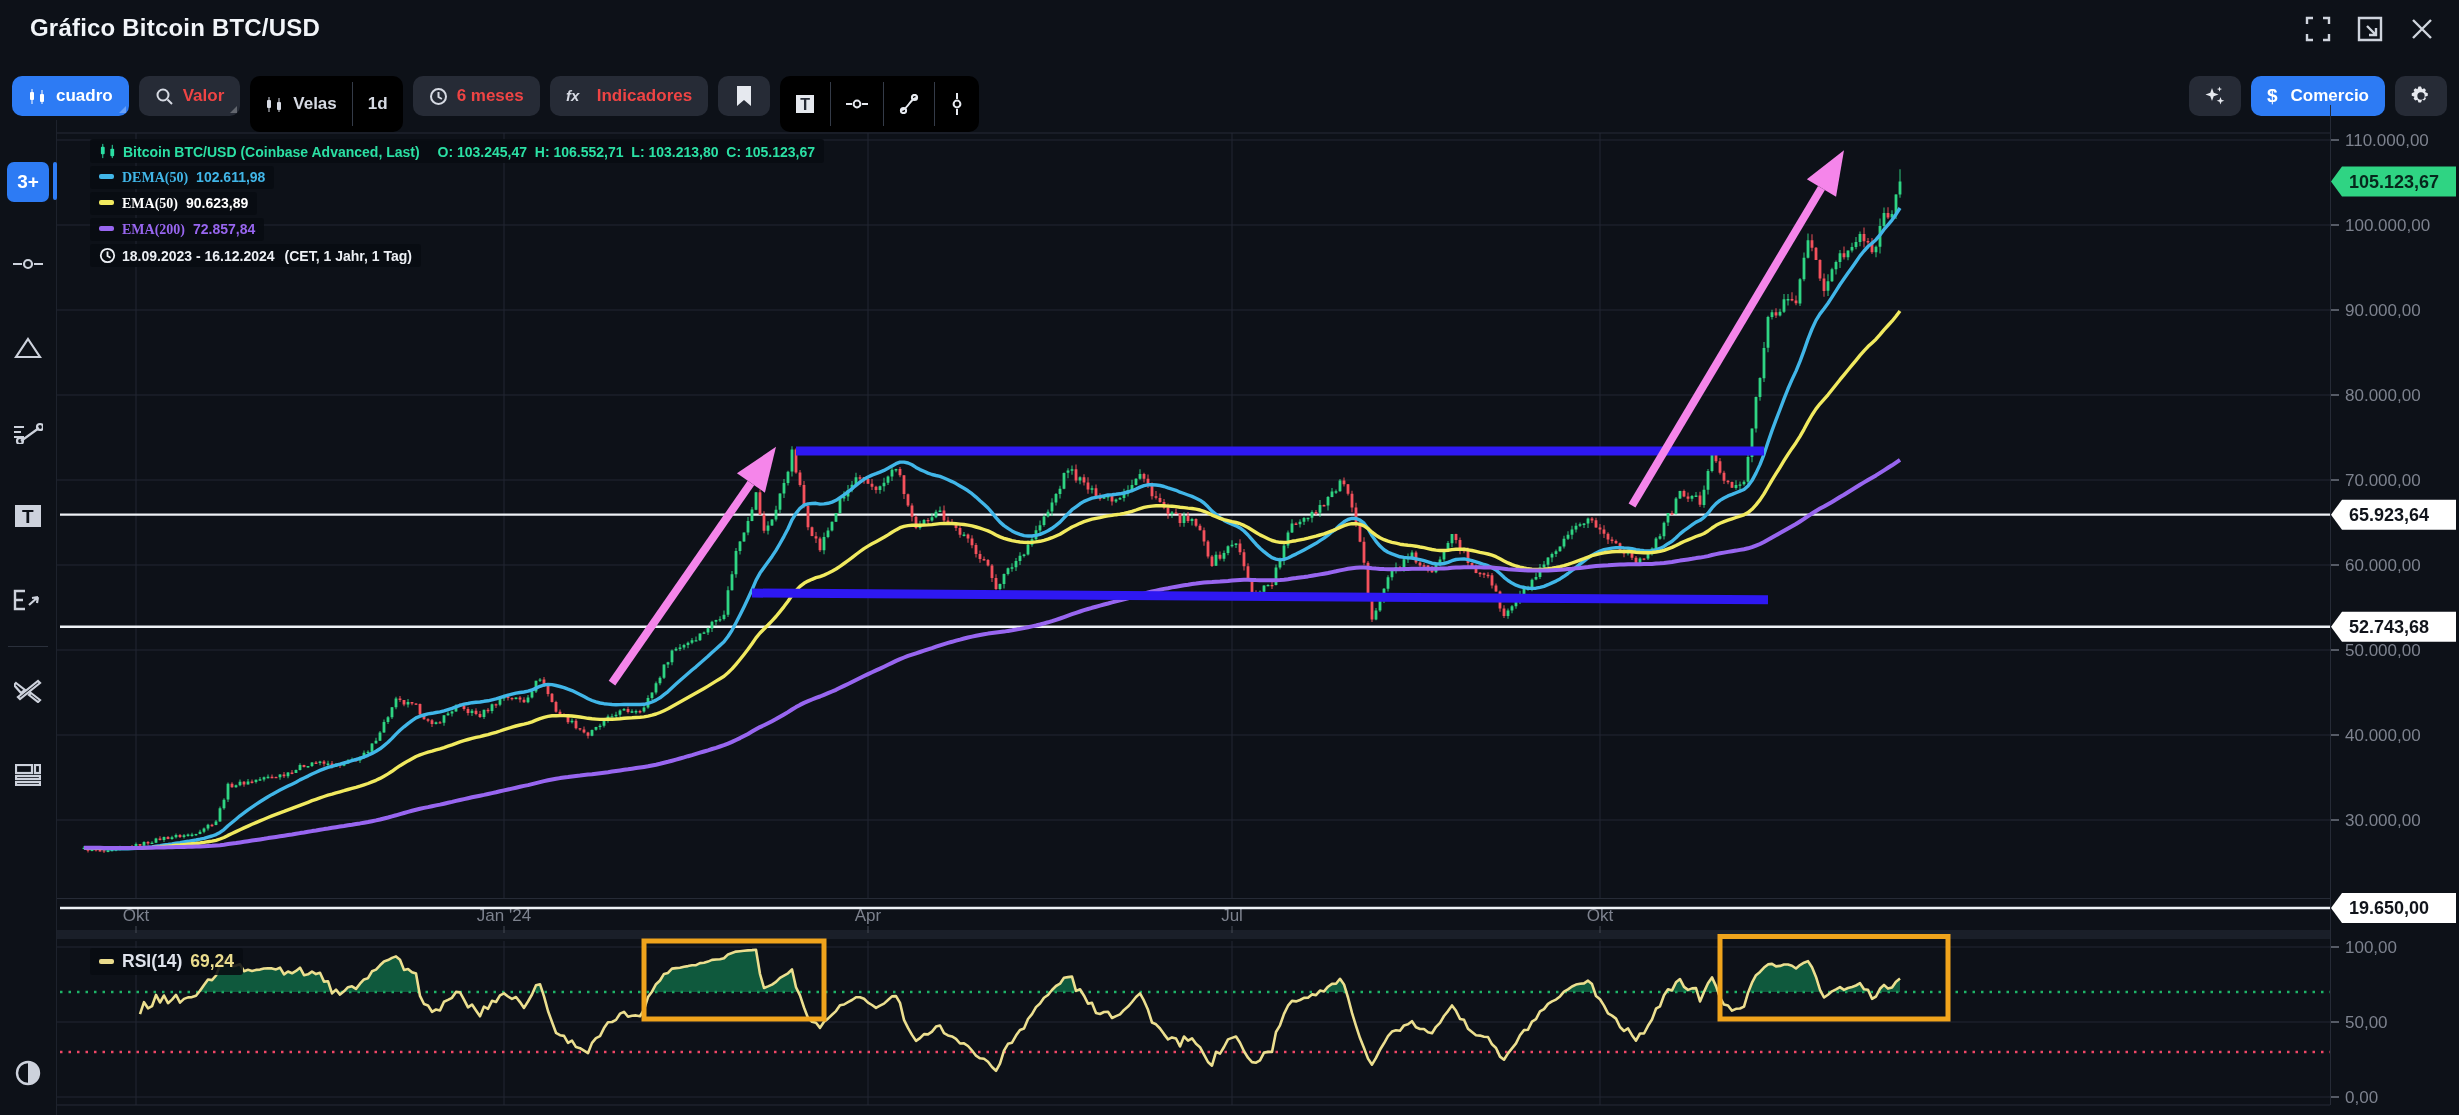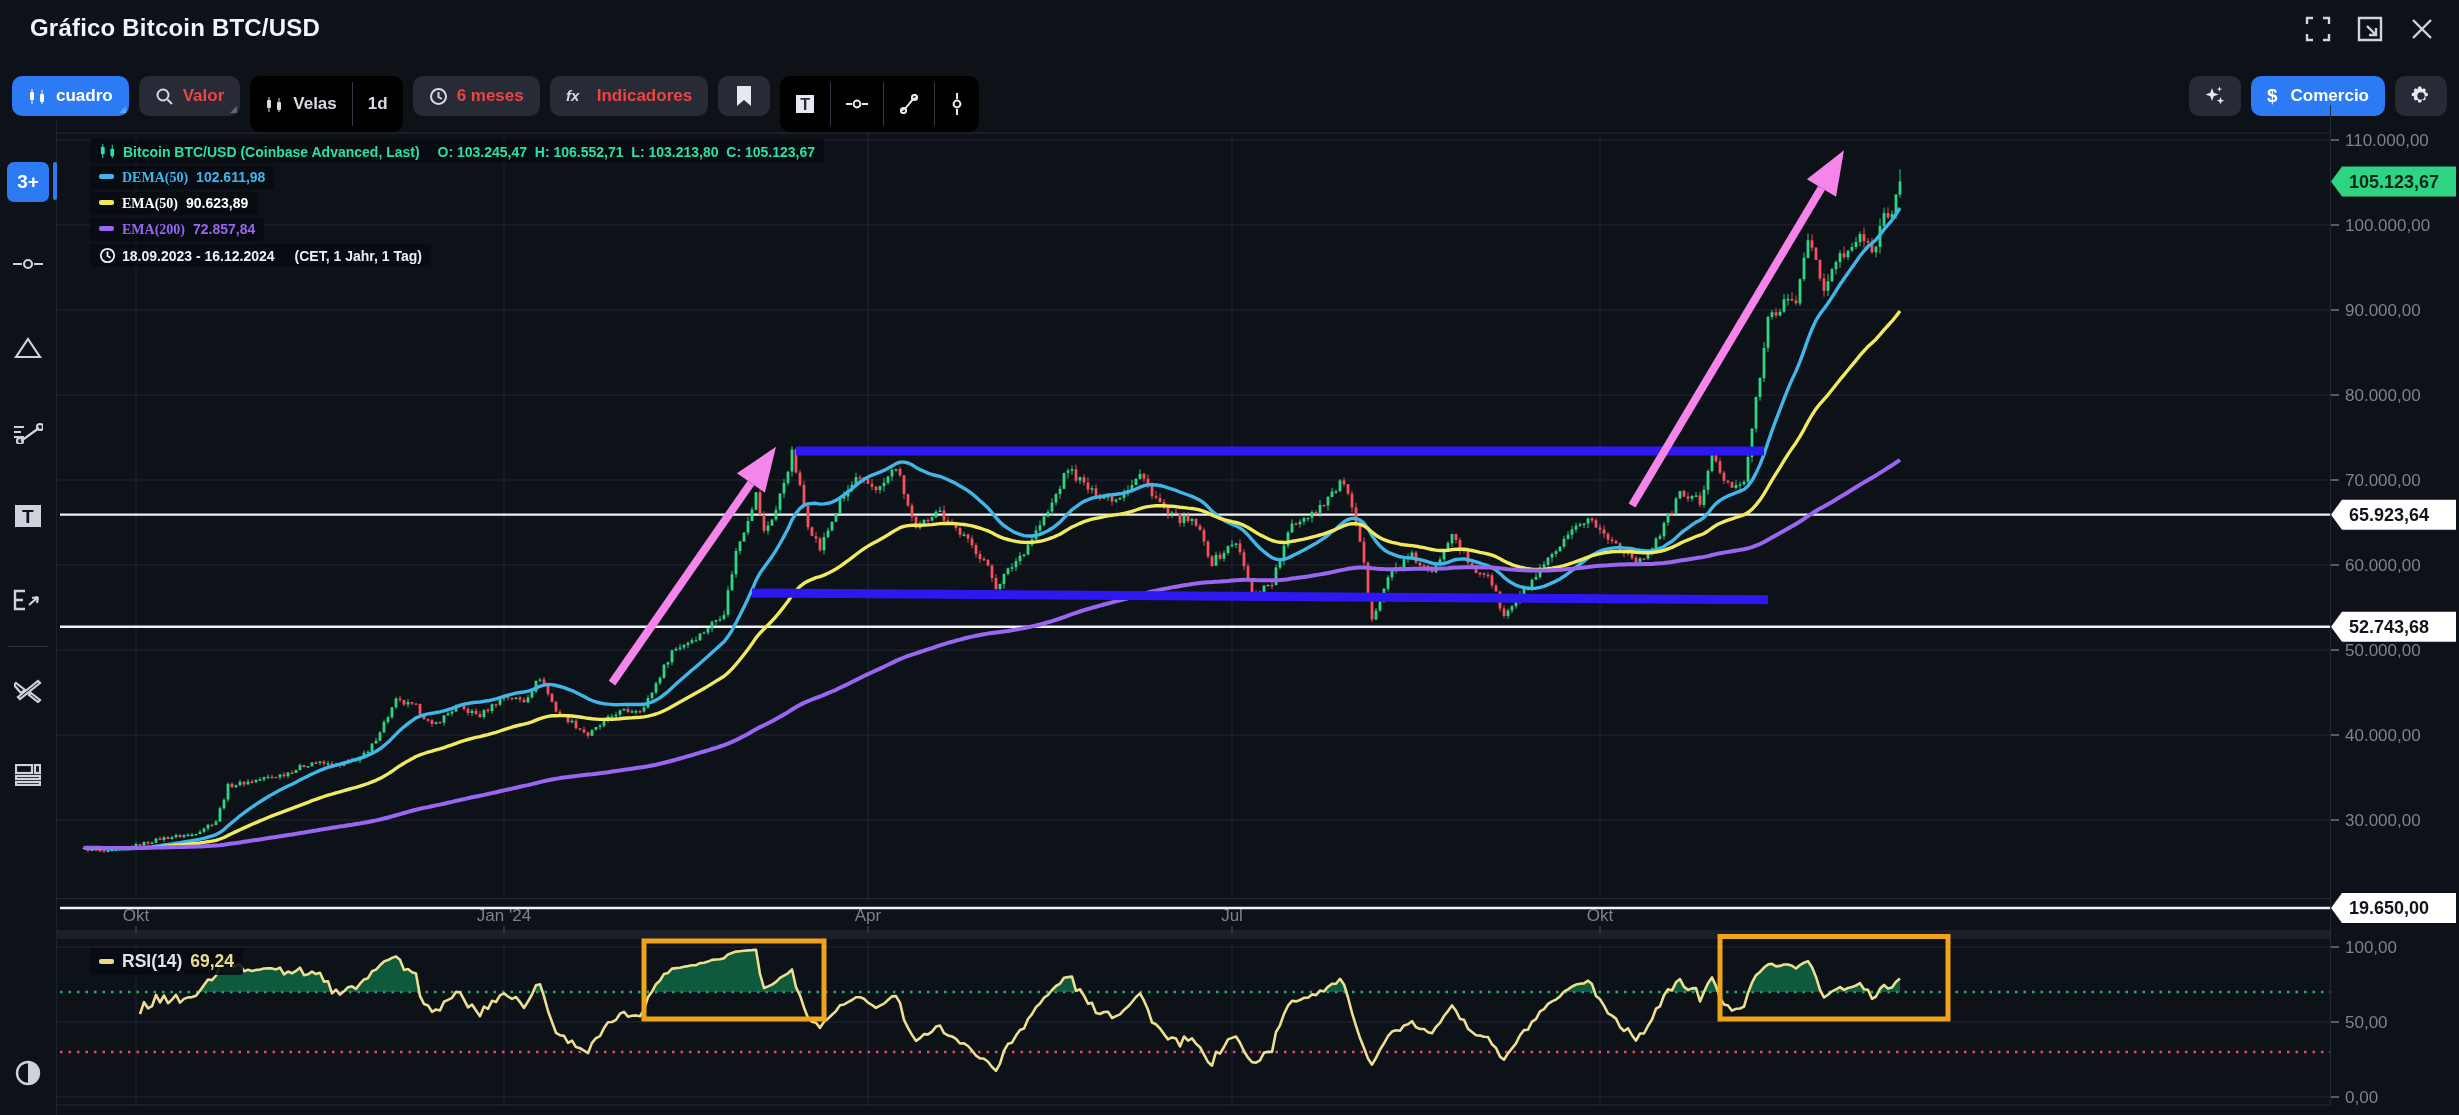--- a/index.html
+++ b/index.html
@@ -400,21 +400,21 @@
       <span class="sw" style="background: rgb(152, 102, 240);"></span>
         <span class="ovl-label">EMA(200)</span>
         <span class="ovl-val">72.857,84</span>
     </div>
     <div class="chip" id="date-row">
       <svg width="17" height="17" viewBox="0 0 19 19" fill="none" stroke="#eceff4" stroke-width="2" style="vertical-align:-3px">
           <circle cx="9.5" cy="9.5" r="7.5"></circle>
           <path d="M9.5 5v5l3.4 2"></path>
         </svg>
       <span style="margin-left:6px">18.09.2023 - 16.12.2024</span>
-      <span style="margin-left:20px">(CET, 1 Jahr, 1 Tag)</span>
+      <span style="margin-left:10px">(CET, 1 Jahr, 1 Tag)</span>
     </div>
   </div>
 
   <div class="chip" id="rsi-chip">
     <span class="sw" style="background:#e9db8c"></span>
     <span class="lbl">RSI(14)</span>
     <span class="val">69,24</span>
   </div>
 
 </div>

